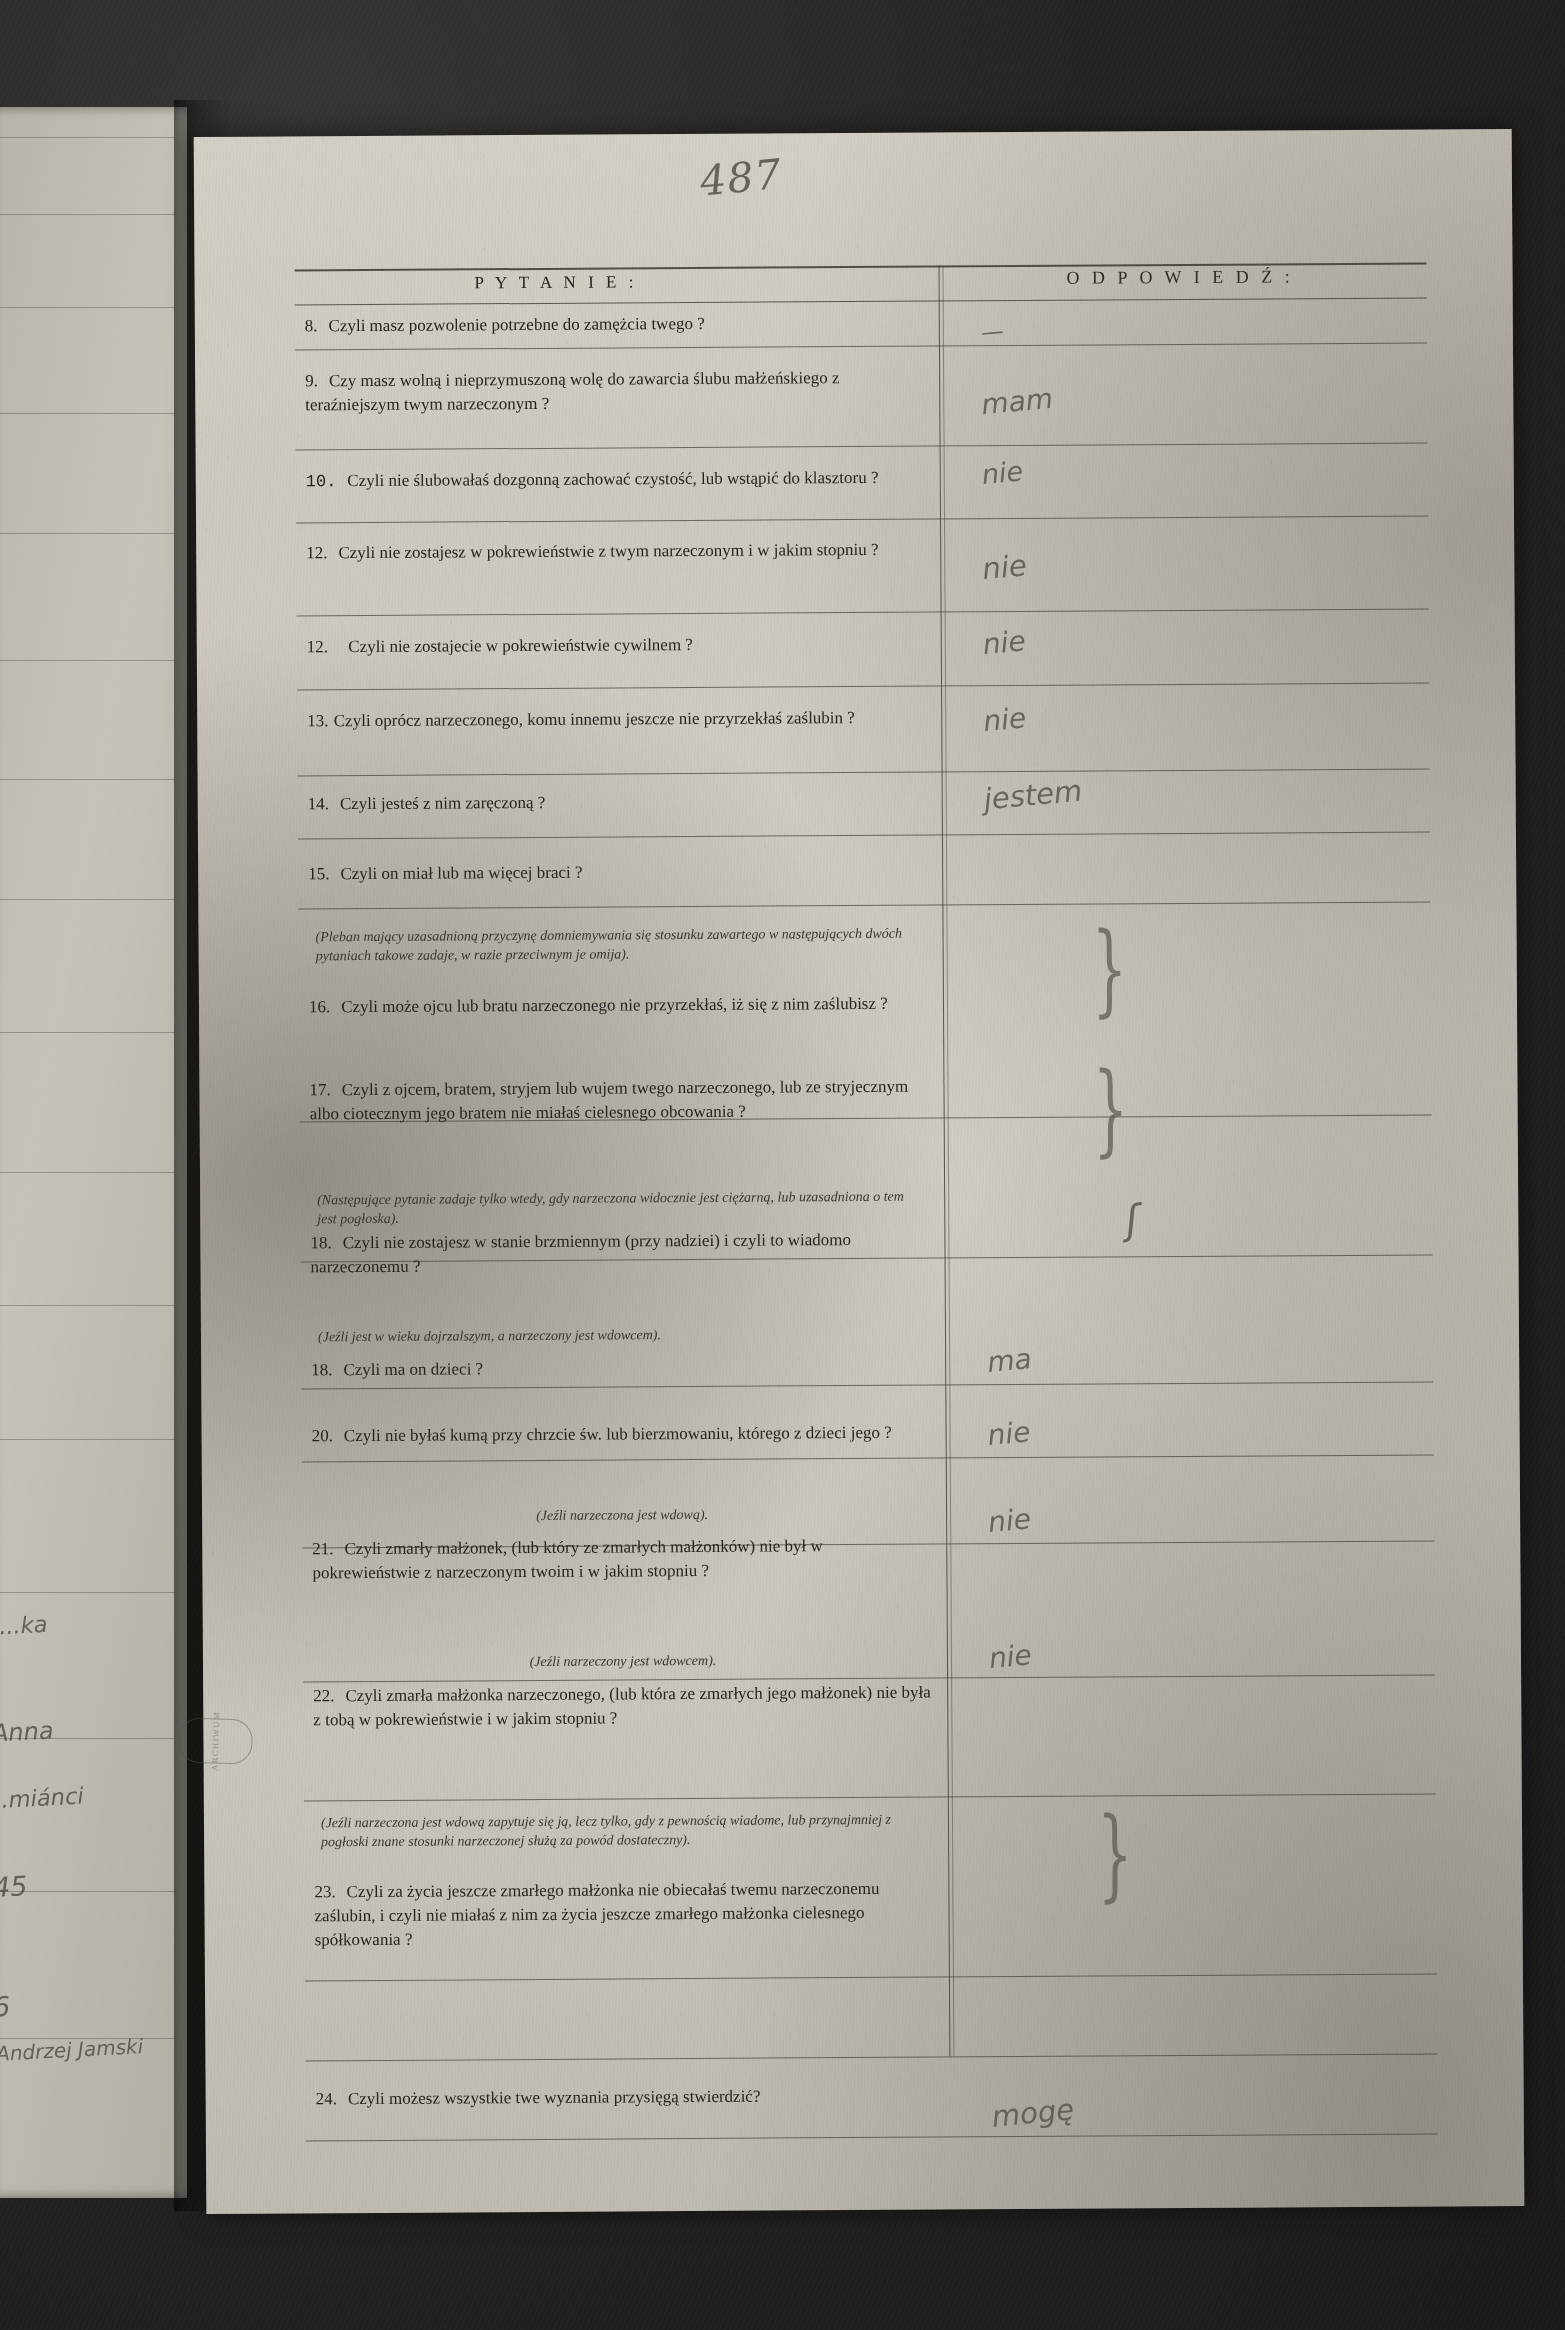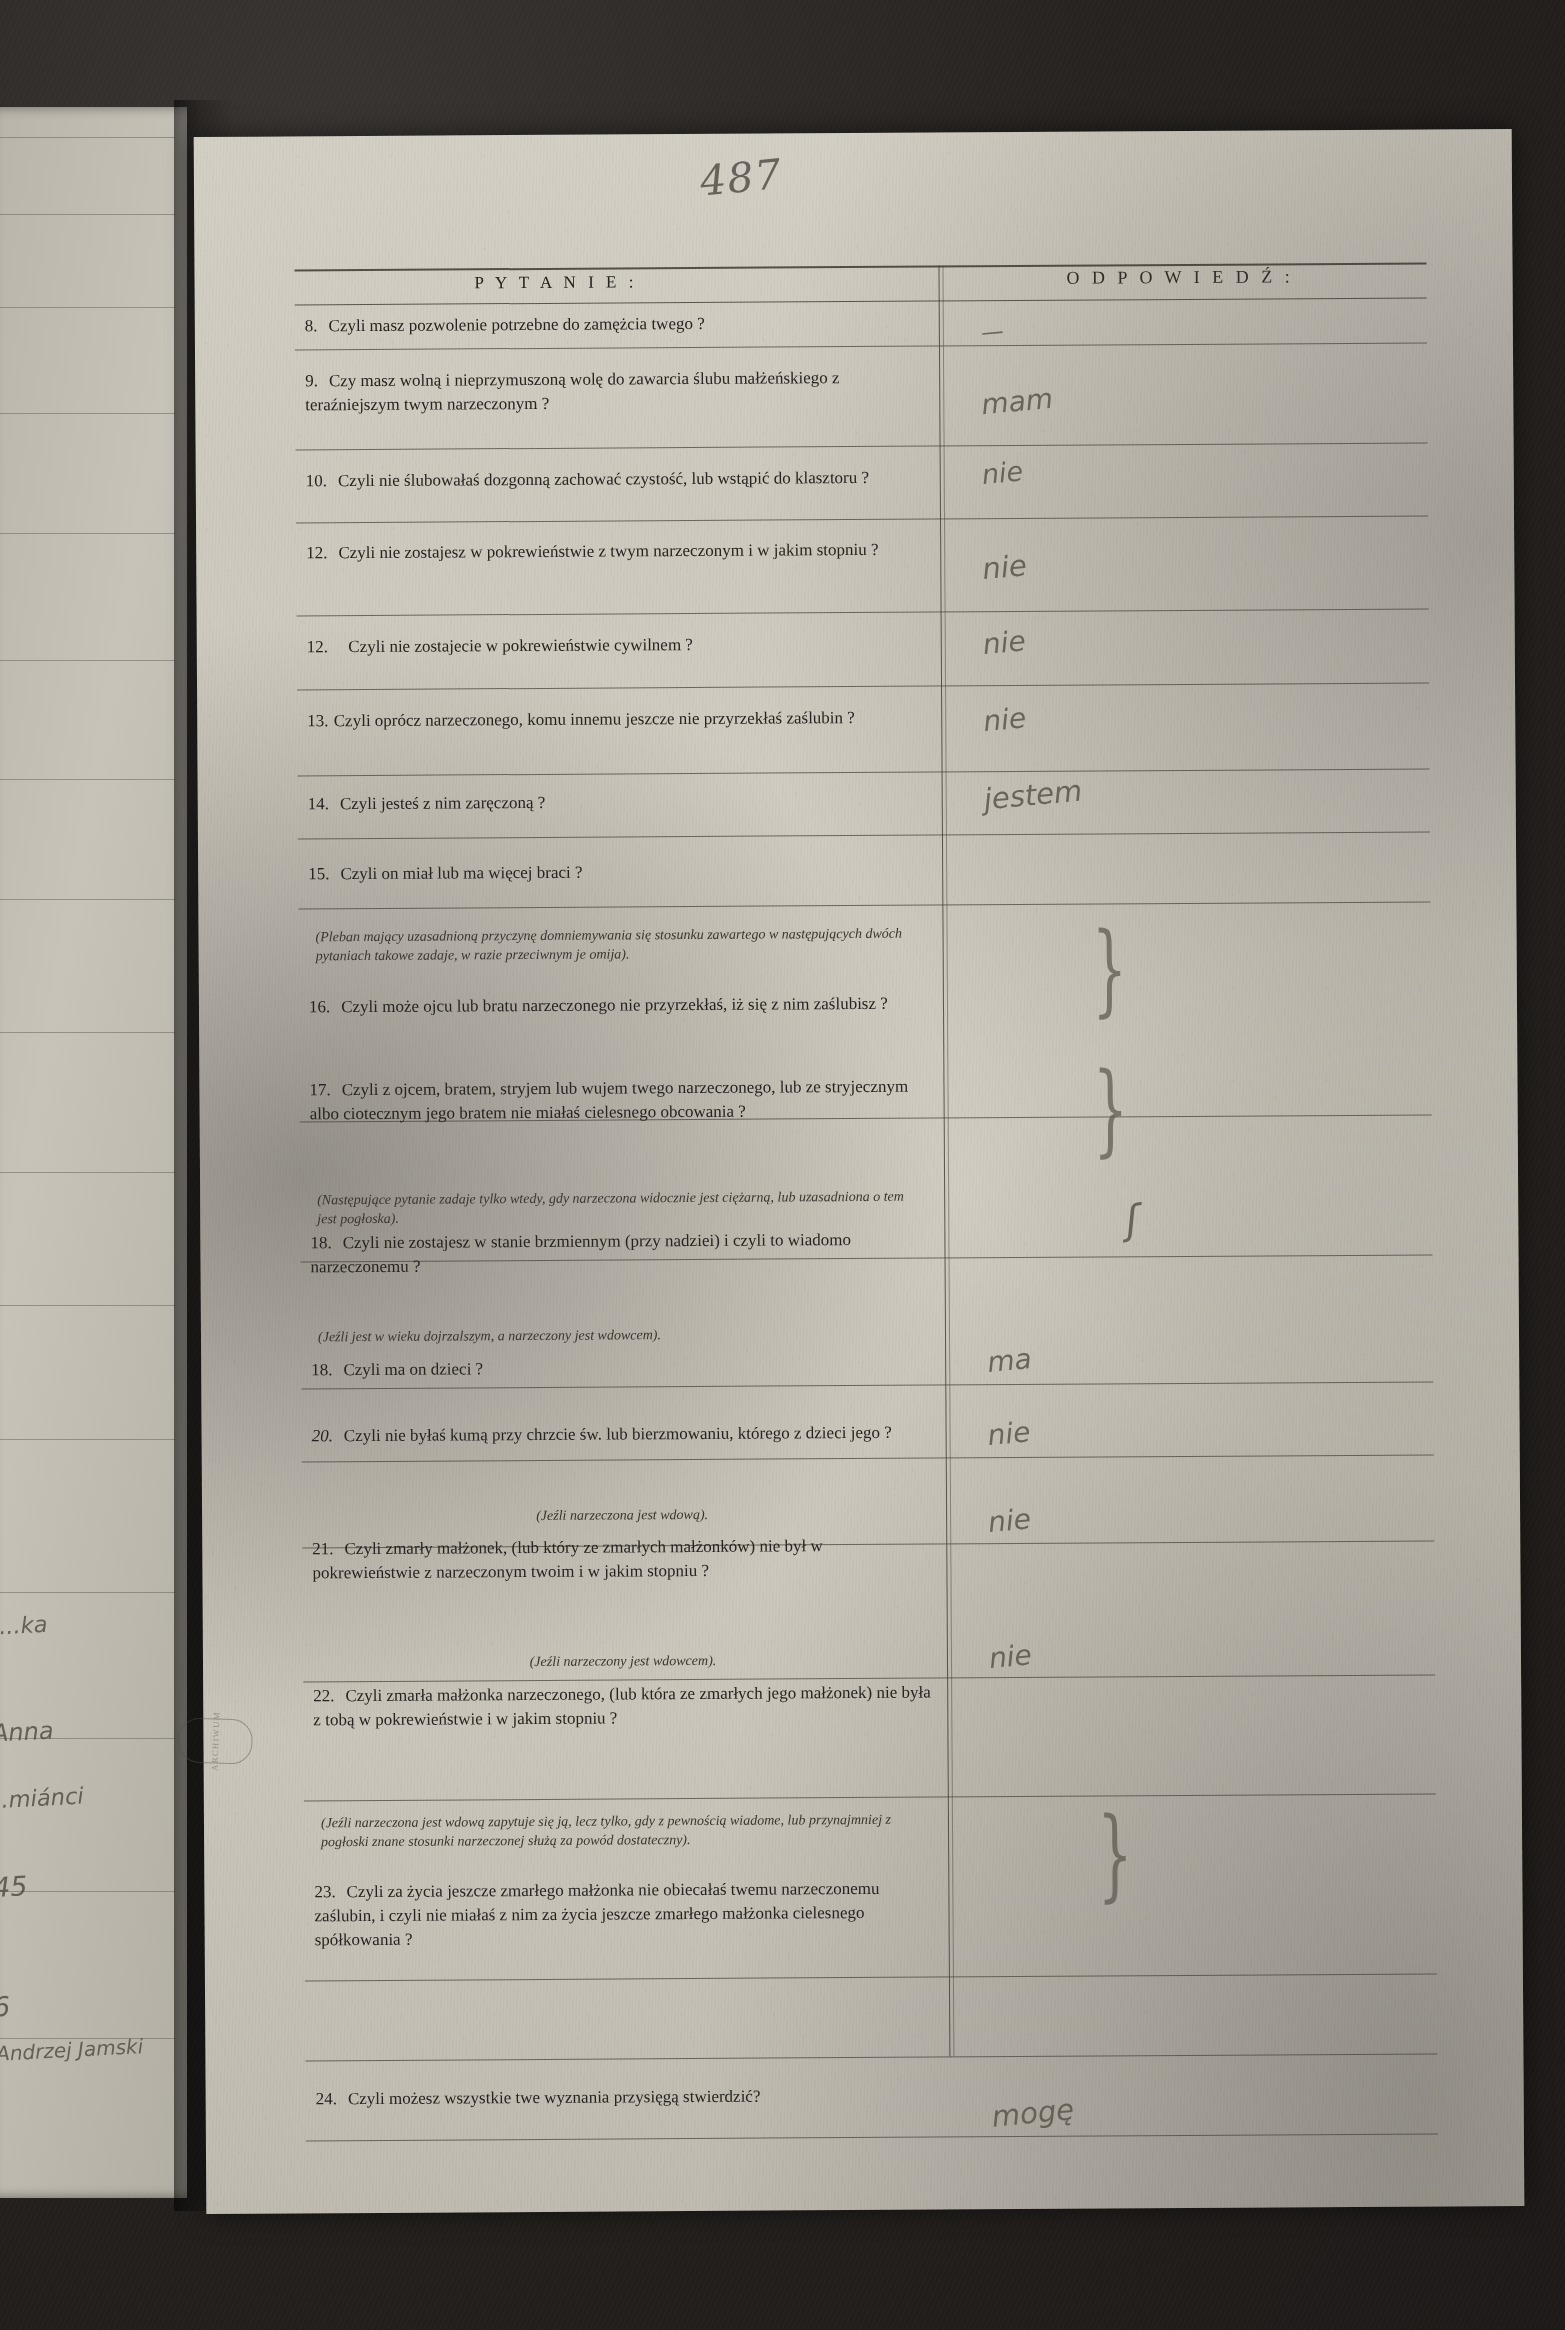--- a/index.html
+++ b/index.html
@@ -151,21 +151,21 @@
   </div>
   <div class="ans" style="top:186px;font-size:22.6px">—</div>
 
   <div class="q" style="top:233px">
     <span class="num" style="margin-right: 6.7px;">9.</span>
     <span class="body">Czy masz wolną i nieprzymuszoną wolę do zawarcia ślubu małżeńskiego z teraźniejszym twym narzeczonym ?</span>
   </div>
   <div class="ans" style="top:253px;font-size:28px">mam</div>
 
   <div class="q" style="top:333px">
-    <span class="num" style="margin-right: 6.7px;">10.</span>
+    <span class="num" style="margin-right: 6.7px; font-family: Liberation Mono, monospace;">10.</span>
     <span class="body">Czyli nie ślubowałaś dozgonną zachować czystość, lub wstąpić do klasztoru ?</span>
   </div>
   <div class="ans" style="top:325px;font-size:27px">nie</div>
 
   <div class="q" style="top:405px">
     <span class="num" style="margin-right: 6.7px;">12.</span>
     <span class="body">Czyli nie zostajesz w pokrewieństwie z twym narzeczonym i w jakim stopniu ?</span>
   </div>
   <div class="ans" style="top:418px;font-size:29px">nie</div>
 
@@ -213,21 +213,21 @@
   <div class="ans" style="top:1065px;left:925px;font-size:40px">ʃ</div>
 
   <div class="qi" style="top:1192px">(Jeźli jest w wieku dojrzalszym, a narzeczony jest wdowcem).</div>
   <div class="q" style="top:1222px">
     <span class="num" style="margin-right: 6.7px;">18.</span>
     <span class="body">Czyli ma on dzieci ?</span>
   </div>
   <div class="ans" style="top:1212px;font-size:28px">ma</div>
 
   <div class="q" style="top:1288px">
-    <span class="num" style="margin-right: 6.7px; font-style: italic;">20.</span>
+    <span class="num" style="margin-right: 6.7px;">20.</span>
     <span class="body">Czyli nie byłaś kumą przy chrzcie św. lub bierzmowaniu, którego z dzieci jego ?</span>
   </div>
   <div class="ans" style="top:1285px;font-size:28px">nie</div>
 
   <div class="qi center" style="top:1372px">(Jeźli narzeczona jest wdową).</div>
   <div class="q" style="top:1401px">
     <span class="num" style="margin-right: 6.7px;">21.</span>
     <span class="body">Czyli zmarły małżonek, (lub który ze zmarłych małżonków) nie był w pokrewieństwie z narzeczonym twoim i w jakim stopniu ?</span>
   </div>
   <div class="ans" style="top:1372px;font-size:28px">nie</div>

